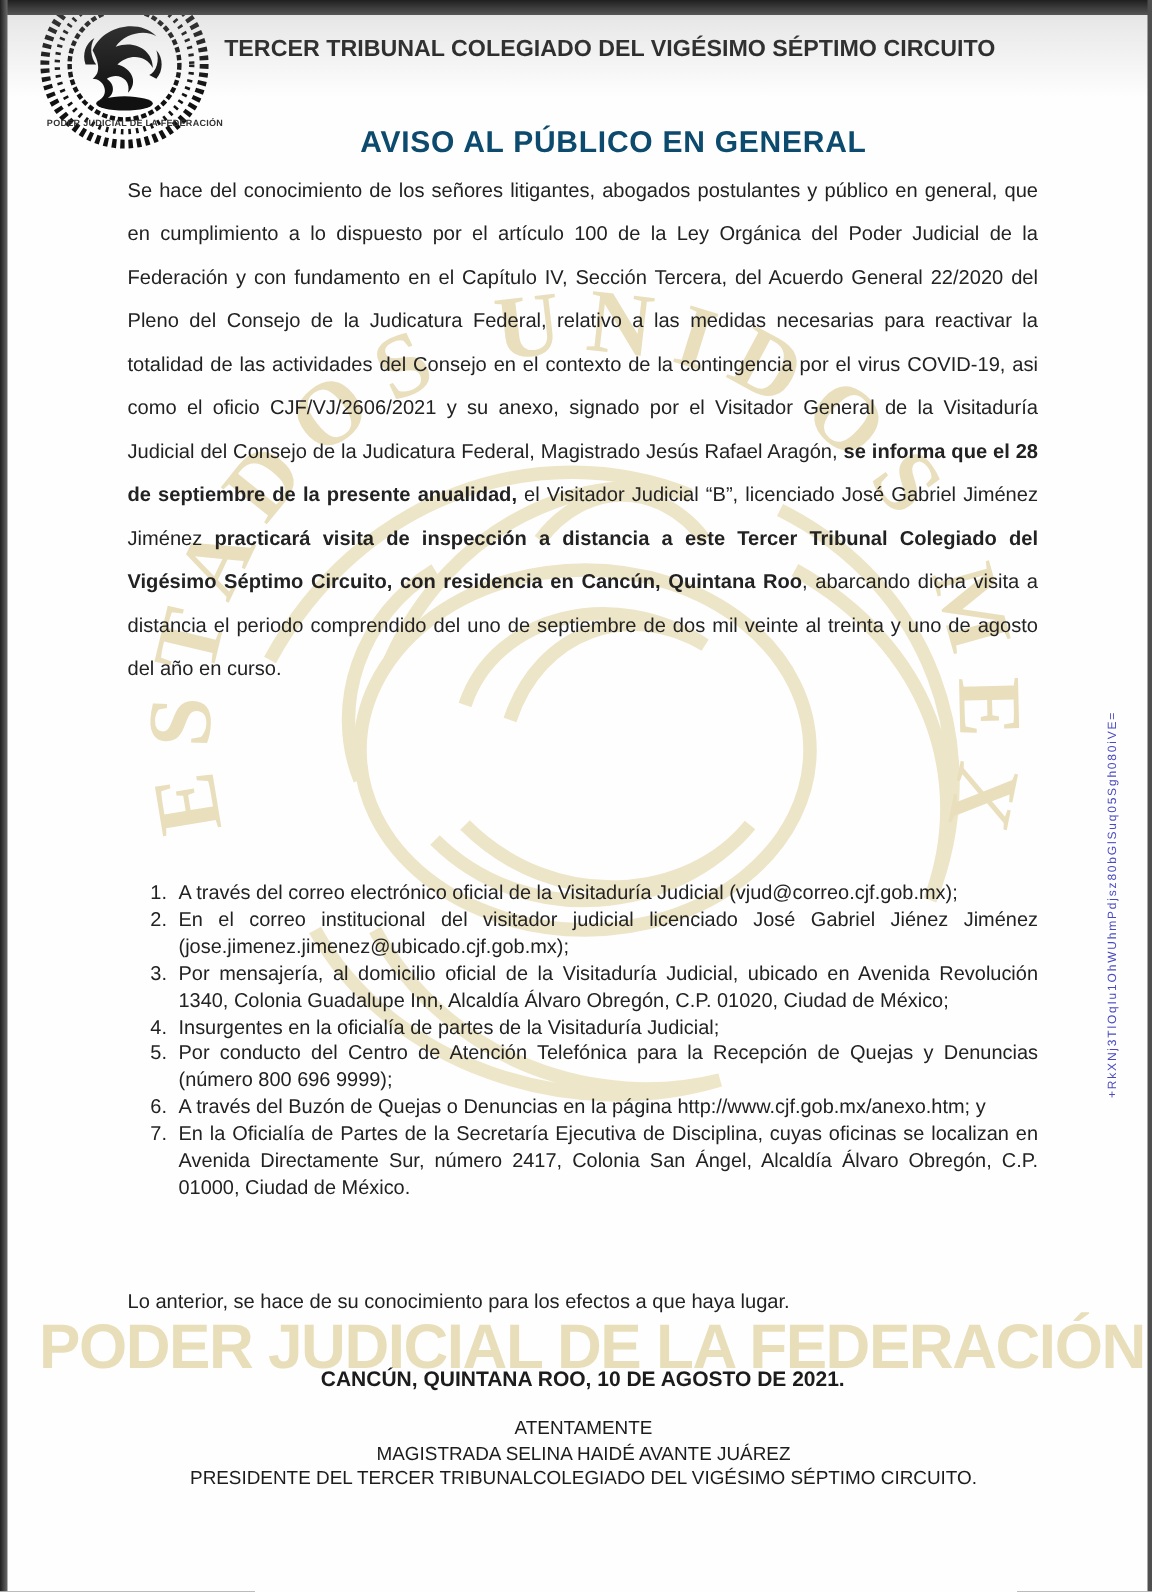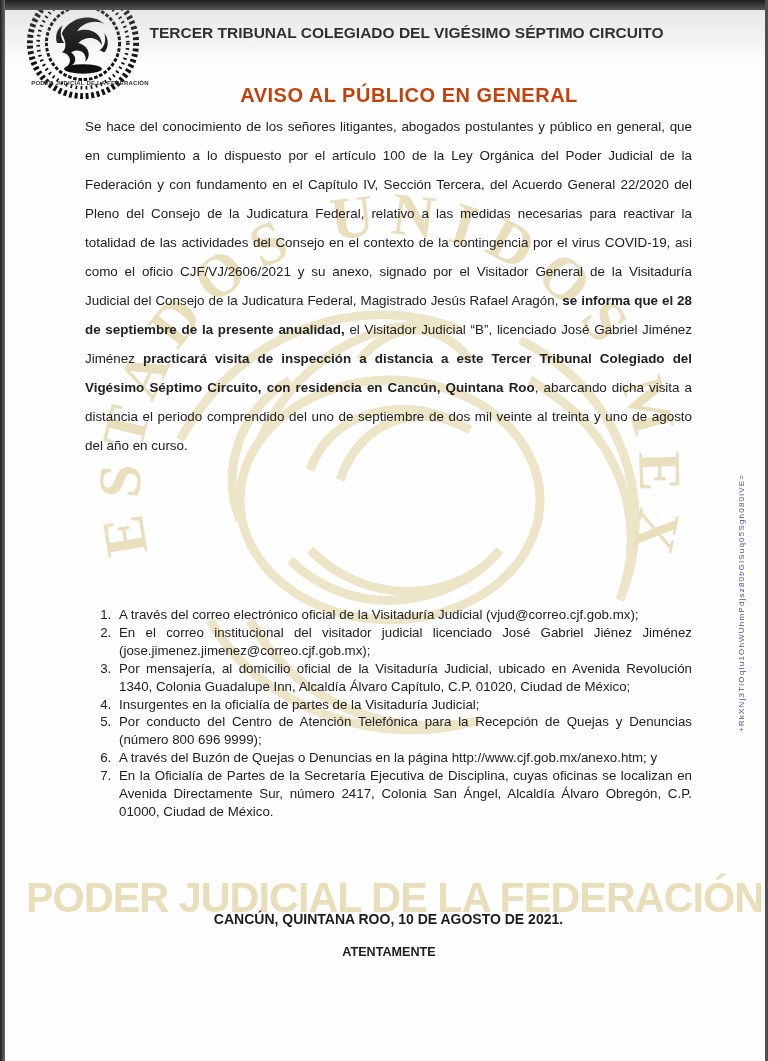--- a/index.html
+++ b/index.html
@@ -28,38 +28,38 @@
   .agency-caption{
     position:absolute;left:30px;top:80px;width:120px;z-index:2;
     font-size:6px;font-weight:bold;letter-spacing:.2px;text-align:center;color:#333;
   }
   .court-title{
     position:absolute;left:125px;right:80px;top:22px;z-index:2;
     text-align:center;font-weight:bold;font-size:15.5px;line-height:1.4;color:#1c1c1c;
   }
   .notice-title{
     position:absolute;left:130px;right:80px;top:84px;z-index:2;
-    text-align:center;font-weight:bold;font-size:20px;letter-spacing:.5px;color:#c2410c;
+    text-align:center;font-weight:bold;font-size:20px;letter-spacing:.5px;color:#0c4a6e;
   }
 
   
   .body-text{position:absolute;left:85px;right:76px;z-index:2;font-size:13.4px;text-align:justify;}
   .para1{top:112px;line-height:29px;}
   .para2{top:528px;line-height:29px;}
-  .list-block{top:586px;left:85px;right:76px;margin-top:20px;}
+  .list-block{top:586px;left:85px;right:76px;}
   .list-block ol{margin:0;padding:0 0 0 30px;}
   .list-block li{font-size:13.3px;line-height:17.9px;text-align:justify;padding-left:4px;}
   .closing{top:858px;line-height:19px;}
   .dateline{
     position:absolute;left:85px;right:76px;top:911px;z-index:2;
     text-align:center;font-weight:bold;font-size:14px;color:#1c1c1c;
   }
   .signature{
     position:absolute;left:60px;right:50px;top:944px;z-index:2;
-    text-align:center;font-weight:bold;font-size:12.6px;line-height:16.5px;color:#1c1c1c;
+    text-align:center;font-weight:normal;font-size:12.6px;line-height:16.5px;color:#1c1c1c;
   }
   b{font-weight:bold;}
 
   
   .esign-hash{
     position:absolute;right:22px;top:332px;height:400px;z-index:3;
     writing-mode:vertical-rl;transform:rotate(180deg);
     font-size:8px;letter-spacing:1.2px;color:#4a4ac0;white-space:nowrap;
     font-family:"Liberation Sans","DejaVu Sans",sans-serif;
   }
@@ -112,31 +112,34 @@
 
   <div class="court-title">TERCER TRIBUNAL COLEGIADO DEL VIGÉSIMO SÉPTIMO CIRCUITO</div>
   <div class="notice-title">AVISO AL PÚBLICO EN GENERAL</div>
 
   <div class="body-text para1"><span>Se hace del conocimiento de los señores litigantes, abogados postulantes y público en general, que en cumplimiento a lo dispuesto por el artículo 100 de la Ley Orgánica del Poder Judicial de la Federación y con fundamento en el Capítulo IV, Sección Tercera, del Acuerdo General 22/2020 del Pleno del Consejo de la Judicatura Federal, relativo a las medidas necesarias para reactivar la totalidad de las actividades del Consejo en el contexto de la contingencia por el virus COVID-19, asi como el oficio CJF/VJ/2606/2021 y su anexo, signado por el Visitador General de la Visitaduría Judicial del Consejo de la Judicatura Federal, Magistrado Jesús Rafael Aragón, </span><b>se informa que el 28 de septiembre de la presente anualidad,</b><span> el Visitador Judicial “B”, licenciado José Gabriel Jiménez Jiménez </span><b>practicará visita de inspección a distancia a este Tercer Tribunal Colegiado del Vigésimo Séptimo Circuito, con residencia en Cancún, Quintana Roo</b><span>, abarcando dicha visita a distancia el periodo comprendido del uno de septiembre de dos mil veinte al treinta y uno de agosto del año en curso.</span></div>
 
 
   <div class="body-text list-block">
     <ol>
         <li>A través del correo electrónico oficial de la Visitaduría Judicial (vjud@correo.cjf.gob.mx);</li>
-        <li>En el correo institucional del visitador judicial licenciado José Gabriel Jiénez Jiménez (jose.jimenez.jimenez@correo.cjf.gob.mx);</li>
-        <li>Por mensajería, al domicilio oficial de la Visitaduría Judicial, ubicado en Avenida Revolución 1340, Colonia Guadalupe Inn, Alcaldía Álvaro Capítulo, C.P. 01020, Ciudad de México;</li>
+        <li>En el correo institucional del visitador judicial licenciado José Gabriel Jiénez Jiménez (jose.jimenez.jimenez@ubicado.cjf.gob.mx);</li>
+        <li>Por mensajería, al domicilio oficial de la Visitaduría Judicial, ubicado en Avenida Revolución 1340, Colonia Guadalupe Inn, Alcaldía Álvaro Obregón, C.P. 01020, Ciudad de México;</li>
         <li>Insurgentes en la oficialía de partes de la Visitaduría Judicial;</li>
         <li>Por conducto del Centro de Atención Telefónica para la Recepción de Quejas y Denuncias (número 800 696 9999);</li>
         <li>A través del Buzón de Quejas o Denuncias en la página http://www.cjf.gob.mx/anexo.htm; y</li>
         <li>En la Oficialía de Partes de la Secretaría Ejecutiva de Disciplina, cuyas oficinas se localizan en Avenida Directamente Sur, número 2417, Colonia San Ángel, Alcaldía Álvaro Obregón, C.P. 01000, Ciudad de México.</li>
       </ol>
   </div>
 
+  <div class="body-text closing">Lo anterior, se hace de su conocimiento para los efectos a que haya lugar.</div>
 
   <div class="dateline">CANCÚN, QUINTANA ROO, 10 DE AGOSTO DE 2021.</div>
 
   <div class="signature">
     <div>ATENTAMENTE</div>
+    <div>MAGISTRADA SELINA HAIDÉ AVANTE JUÁREZ</div>
+    <div>PRESIDENTE DEL TERCER TRIBUNALCOLEGIADO DEL VIGÉSIMO SÉPTIMO CIRCUITO.</div>
   </div>
 
   <div class="esign-hash">+RkXNj3TlOqIu1OhWUhmPdjsz80bGlSuq05Sgh080iVE=</div>
 
 </div>
 
 </body></html>

